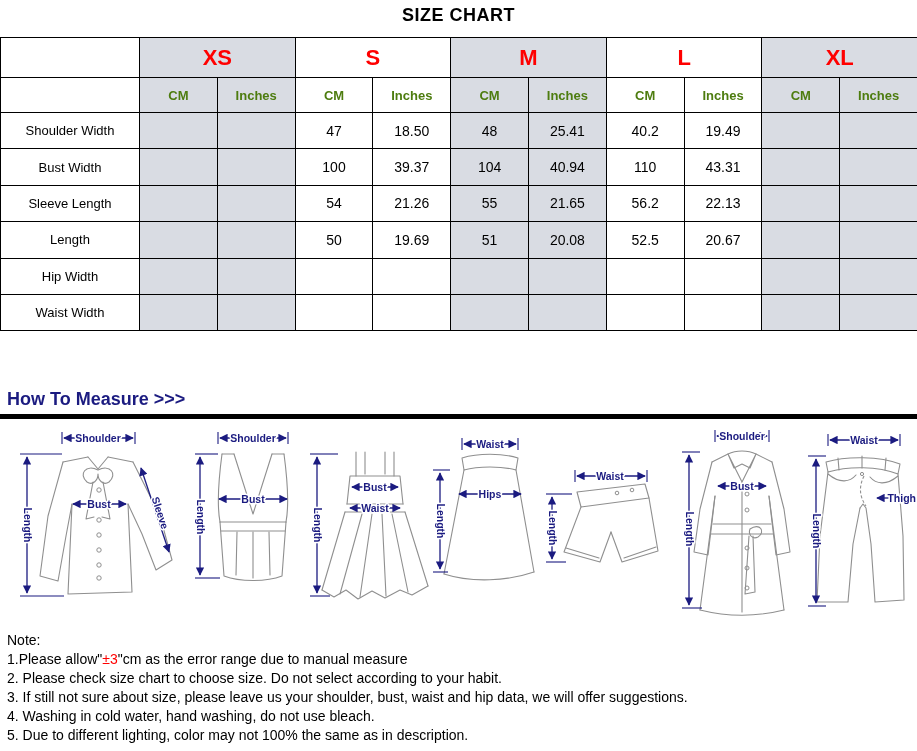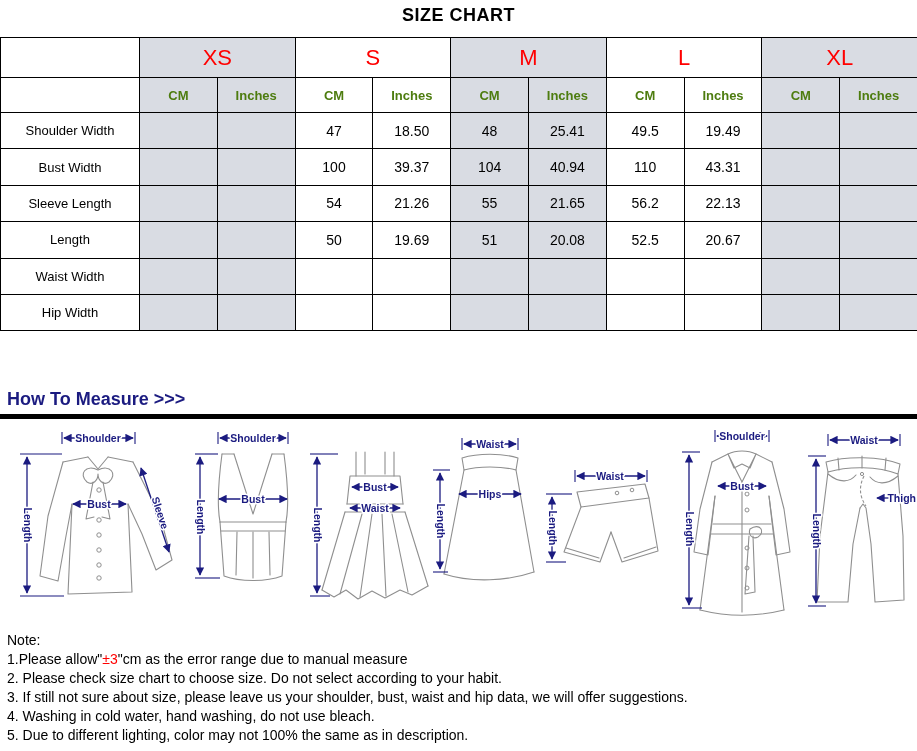--- a/index.html
+++ b/index.html
@@ -5,21 +5,21 @@
   html,body{margin:0;padding:0;background:#fff;}
   body{width:917px;height:751px;font-family:"Liberation Sans",sans-serif;color:#000;position:relative;overflow:hidden;}
   .page{position:absolute;top:0;left:0;width:917px;height:751px;}
   .title{position:absolute;top:5px;left:0;width:917px;text-align:center;font-size:18px;font-weight:bold;letter-spacing:.5px;}
   
   table.size{position:absolute;top:37px;left:0;width:917px;border-collapse:collapse;table-layout:fixed;}
   table.size col.c0{width:139px;}
   table.size col.cv{width:77.8px;}
   table.size col.g{background:#d9dce3;}
   table.size th,table.size td{border:1px solid #000;text-align:center;vertical-align:middle;padding:0;overflow:hidden;white-space:nowrap;}
-  tr.size-row th{height:39px;font-size:22px;font-weight:normal;color:#ff0000;}
+  tr.size-row th{height:39px;font-size:22px;font-weight:bold;color:#ff0000;}
   tr.unit-row th{height:34px;font-size:13px;font-weight:bold;color:#4d7c0f;}
   table.size tbody td{height:35.4px;font-size:14px;}
   table.size td.rlabel{font-size:13px;}
   th.corner{background:#fff;}
   
   .measure-heading{position:absolute;top:389px;left:7px;font-size:18px;font-weight:bold;color:#1b1b80;}
   .thick-rule{position:absolute;top:414px;left:0;width:917px;height:5px;background:#000;}
   svg.diagrams{position:absolute;top:424px;left:0;}
   .o{fill:none;stroke:#8f8f8f;stroke-width:1.1;stroke-linecap:round;stroke-linejoin:round;}
   .od{fill:none;stroke:#8f8f8f;stroke-width:1.1;stroke-dasharray:3 2;}
@@ -77,21 +77,21 @@
     </thead>
     <tbody>
       <tr>
         <td class="rlabel">Shoulder Width</td>
         <td></td>
         <td></td>
         <td>47</td>
         <td>18.50</td>
         <td>48</td>
         <td>25.41</td>
-        <td>49.5</td>
+        <td>40.2</td>
         <td>19.49</td>
         <td></td>
         <td></td>
       </tr>
       <tr>
         <td class="rlabel">Bust Width</td>
         <td></td>
         <td></td>
         <td>100</td>
         <td>39.37</td>
@@ -122,34 +122,34 @@
         <td>50</td>
         <td>19.69</td>
         <td>51</td>
         <td>20.08</td>
         <td>52.5</td>
         <td>20.67</td>
         <td></td>
         <td></td>
       </tr>
       <tr>
+        <td class="rlabel">Hip Width</td>
+        <td></td>
+        <td></td>
+        <td></td>
+        <td></td>
+        <td></td>
+        <td></td>
+        <td></td>
+        <td></td>
+        <td></td>
+        <td></td>
+      </tr>
+      <tr>
         <td class="rlabel">Waist Width</td>
-        <td></td>
-        <td></td>
-        <td></td>
-        <td></td>
-        <td></td>
-        <td></td>
-        <td></td>
-        <td></td>
-        <td></td>
-        <td></td>
-      </tr>
-      <tr>
-        <td class="rlabel">Hip Width</td>
         <td></td>
         <td></td>
         <td></td>
         <td></td>
         <td></td>
         <td></td>
         <td></td>
         <td></td>
         <td></td>
         <td></td>

